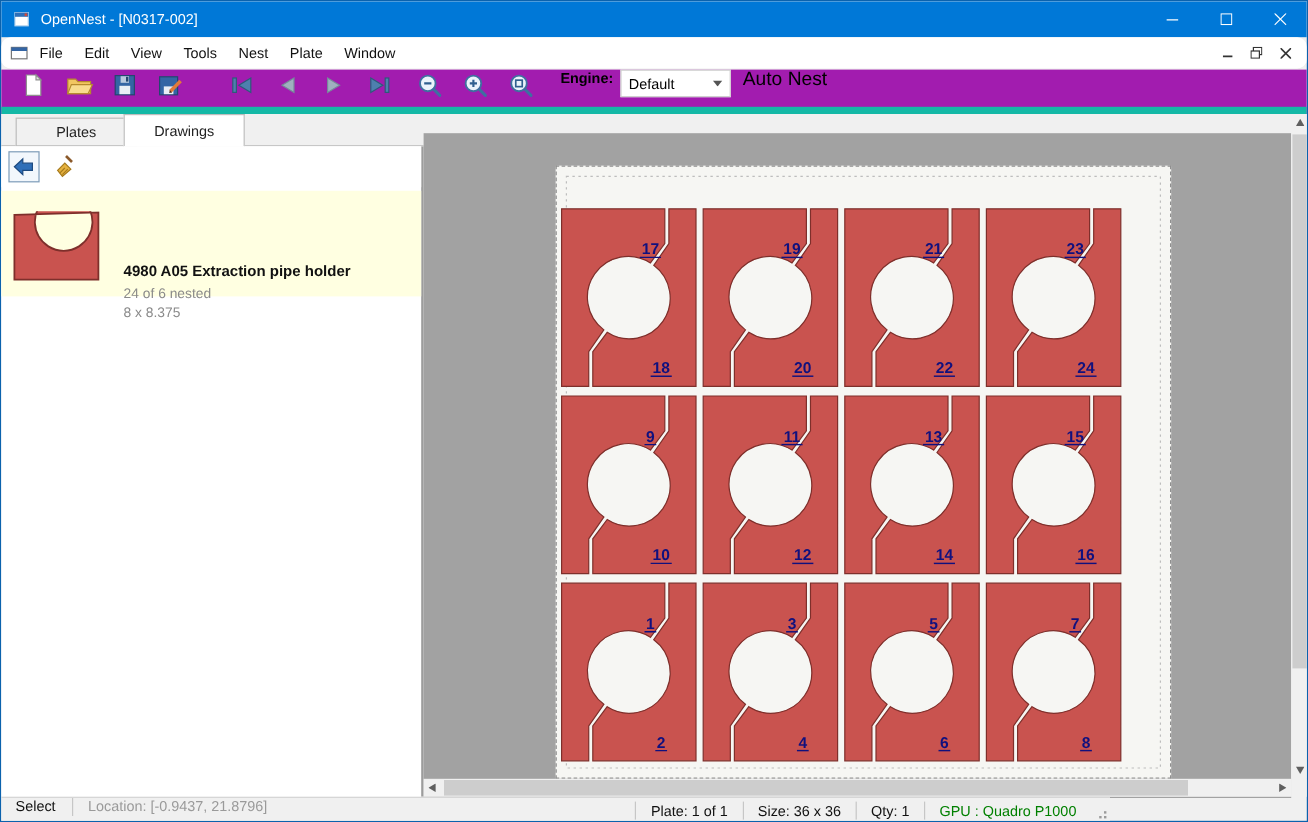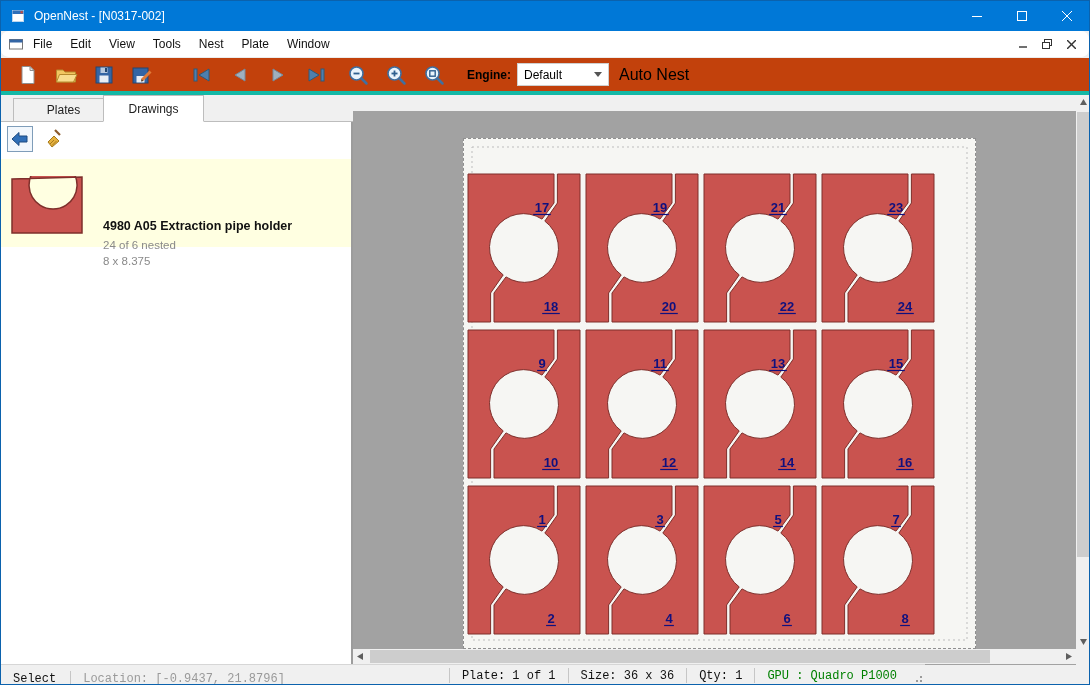--- a/index.html
+++ b/index.html
@@ -14,21 +14,21 @@
   .cap-btn { width:45px; height:30px; display:flex; align-items:center; justify-content:center; }
 
   
   .menubar { position:absolute; left:0; top:30px; width:100%; height:27px; background:#fff; border-bottom:1px solid #ececec; display:flex; align-items:center;border-radius:8px; }
   .child-icon { margin-left:7px; width:16px; height:16px; display:flex; align-items:center; }
   .menu-item { padding:0 9px; font-size:12px; color:#111; line-height:26px; }
   .mdi-controls { margin-left:auto; margin-right:8px; display:flex; gap:4px; }
   .mdi-btn { width:20px; height:20px; display:flex; align-items:center; justify-content:center; }
 
   
-  .toolbar { position:absolute; left:0; top:57px; width:100%; height:37px; background:#c2410c; border-bottom:4px solid #14b8a6; display:flex; align-items:center; padding-left:14px; }
+  .toolbar { position:absolute; left:0; top:57px; width:100%; height:37px; background:#a21caf; border-bottom:6px solid #14b8a6; display:flex; padding-left:14px; }
   .tbtn { width:26px; height:26px; display:flex; align-items:center; justify-content:center; margin-right:12px; }
   .spacer22{ width:22px; } .spacer4{ width:4px; } .spacer8{ width:8px; }
   .engine-label { font-size:12px; font-weight:bold; margin-right:6px; }
   .combo { width:92px; height:23px; background:#fff; border:1px solid #cfcfcf; display:flex; align-items:center; padding:0 6px; font-size:12px; }
   .combo .cbx-arrow { margin-left:auto; display:flex; }
   .autonest { margin-left:10px; font-size:16px; }
 
   
   .tabstrip { position:absolute; left:0; top:94px; width:352px; height:27px; background:#f0f0f0; border-bottom:1px solid #bdbdbd; }
   .tab { position:absolute; top:3px; width:101px; height:24px; background:#f1f1f1; border:1px solid #bdbdbd; text-align:center; line-height:22px; font-size:12px; color:#222; }
@@ -56,21 +56,21 @@
 
   
   .vscroll { position:absolute; left:1075px; top:94px; width:15px; height:554px; background:#f0f0f0; }
   .vthumb { position:absolute; left:1px; top:17px; width:13px; height:445px; background:#cdcdcd; }
   .hscroll { position:absolute; left:352px; top:648px; width:723px; height:15px; background:#f0f0f0; }
   .hthumb { position:absolute; left:17px; top:1px; width:620px; height:13px; background:#cdcdcd; }
   .sarrow { position:absolute; width:15px; height:15px; display:flex; align-items:center; justify-content:center; }
   .scroll-corner { position:absolute; left:1075px; top:648px; width:15px; height:15px; background:#f0f0f0; }
 
   
-  .statusbar { position:absolute; left:0; top:663px; width:924px; height:22px; background:#f0f0f0; border-top:1px solid #d6d6d6; display:flex; align-items:flex-end; font-size:12px; color:#111;font-family:Liberation Mono, monospace; }
+  .statusbar { position:absolute; left:0; top:663px; width:924px; height:22px; background:#f0f0f0; border-top:1px solid #d6d6d6; display:flex; align-items:flex-start; font-size:12px; color:#111; }
   .st-select { padding:0 14px 0 12px; }
   .st-sep { width:1px; height:15px; background:#c6c6c6; }
   .st-loc { padding:0 12px; color:#9a9a9a; }
   .st-right { margin-left:auto; display:flex; align-items:center; height:100%; }
   .st-cell { padding:0 12px; white-space:nowrap; }
   .grip { width:16px; height:18px; display:flex; align-items:flex-end; justify-content:flex-end; padding:0 2px 2px 0; }
 </style>
 </head>
 <body>
 

